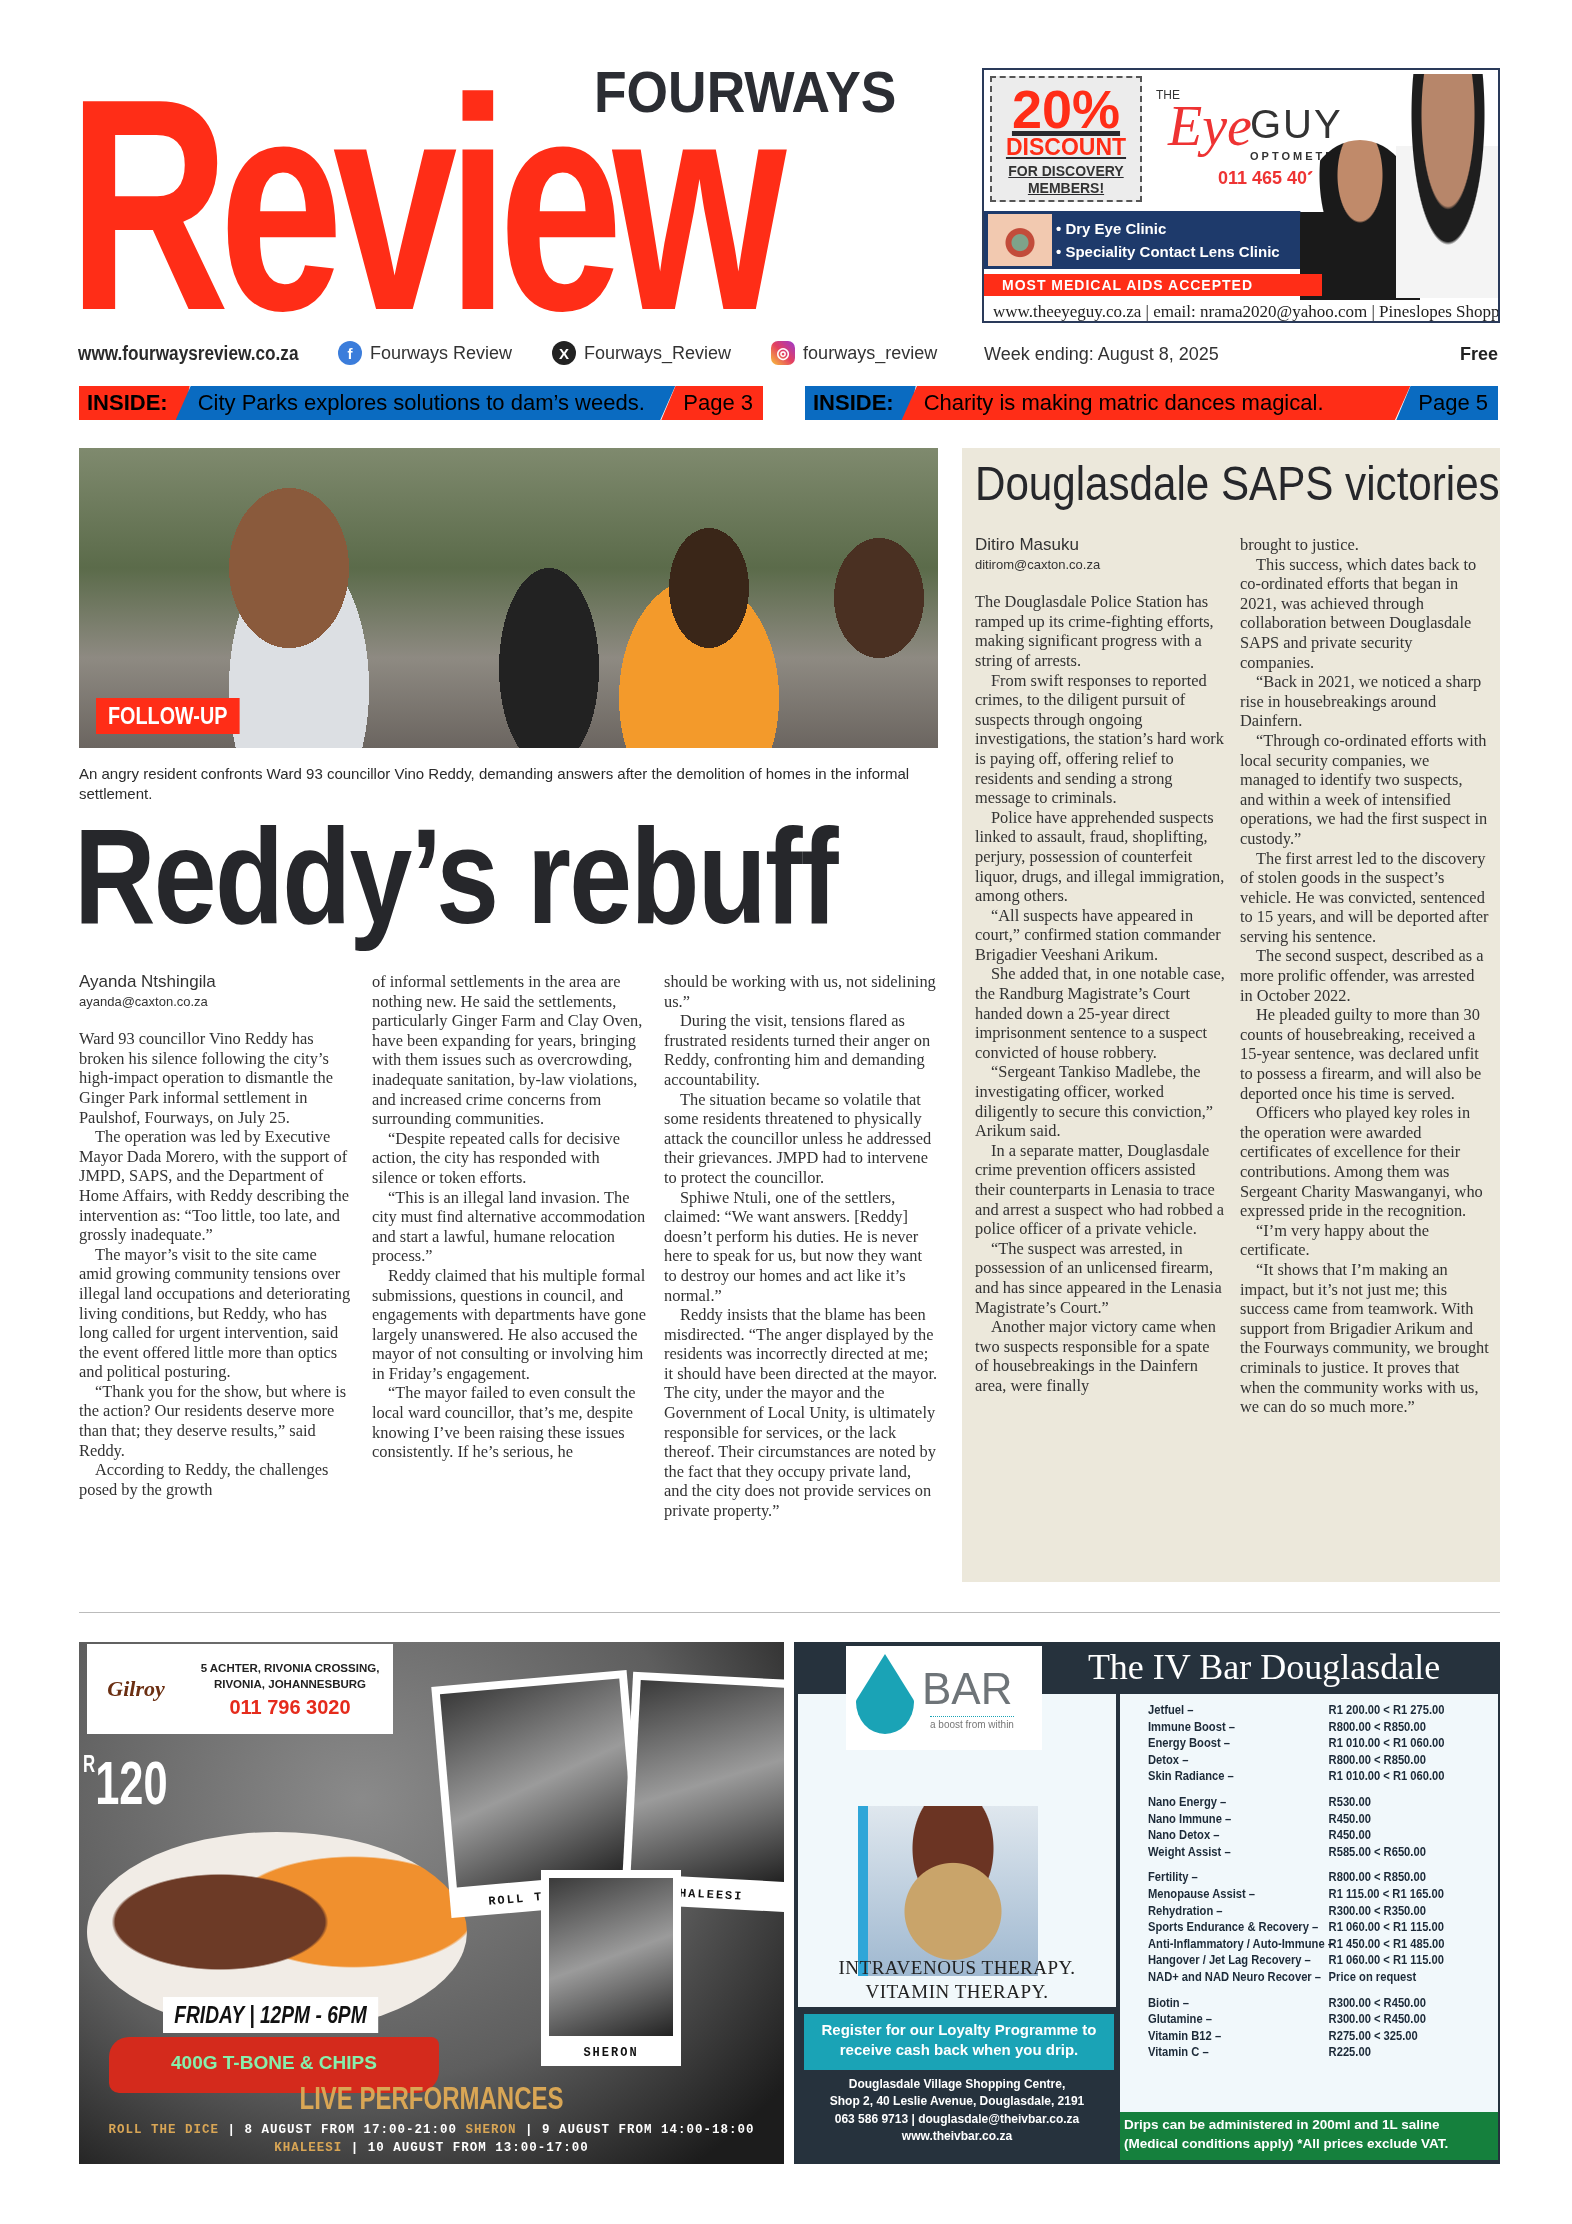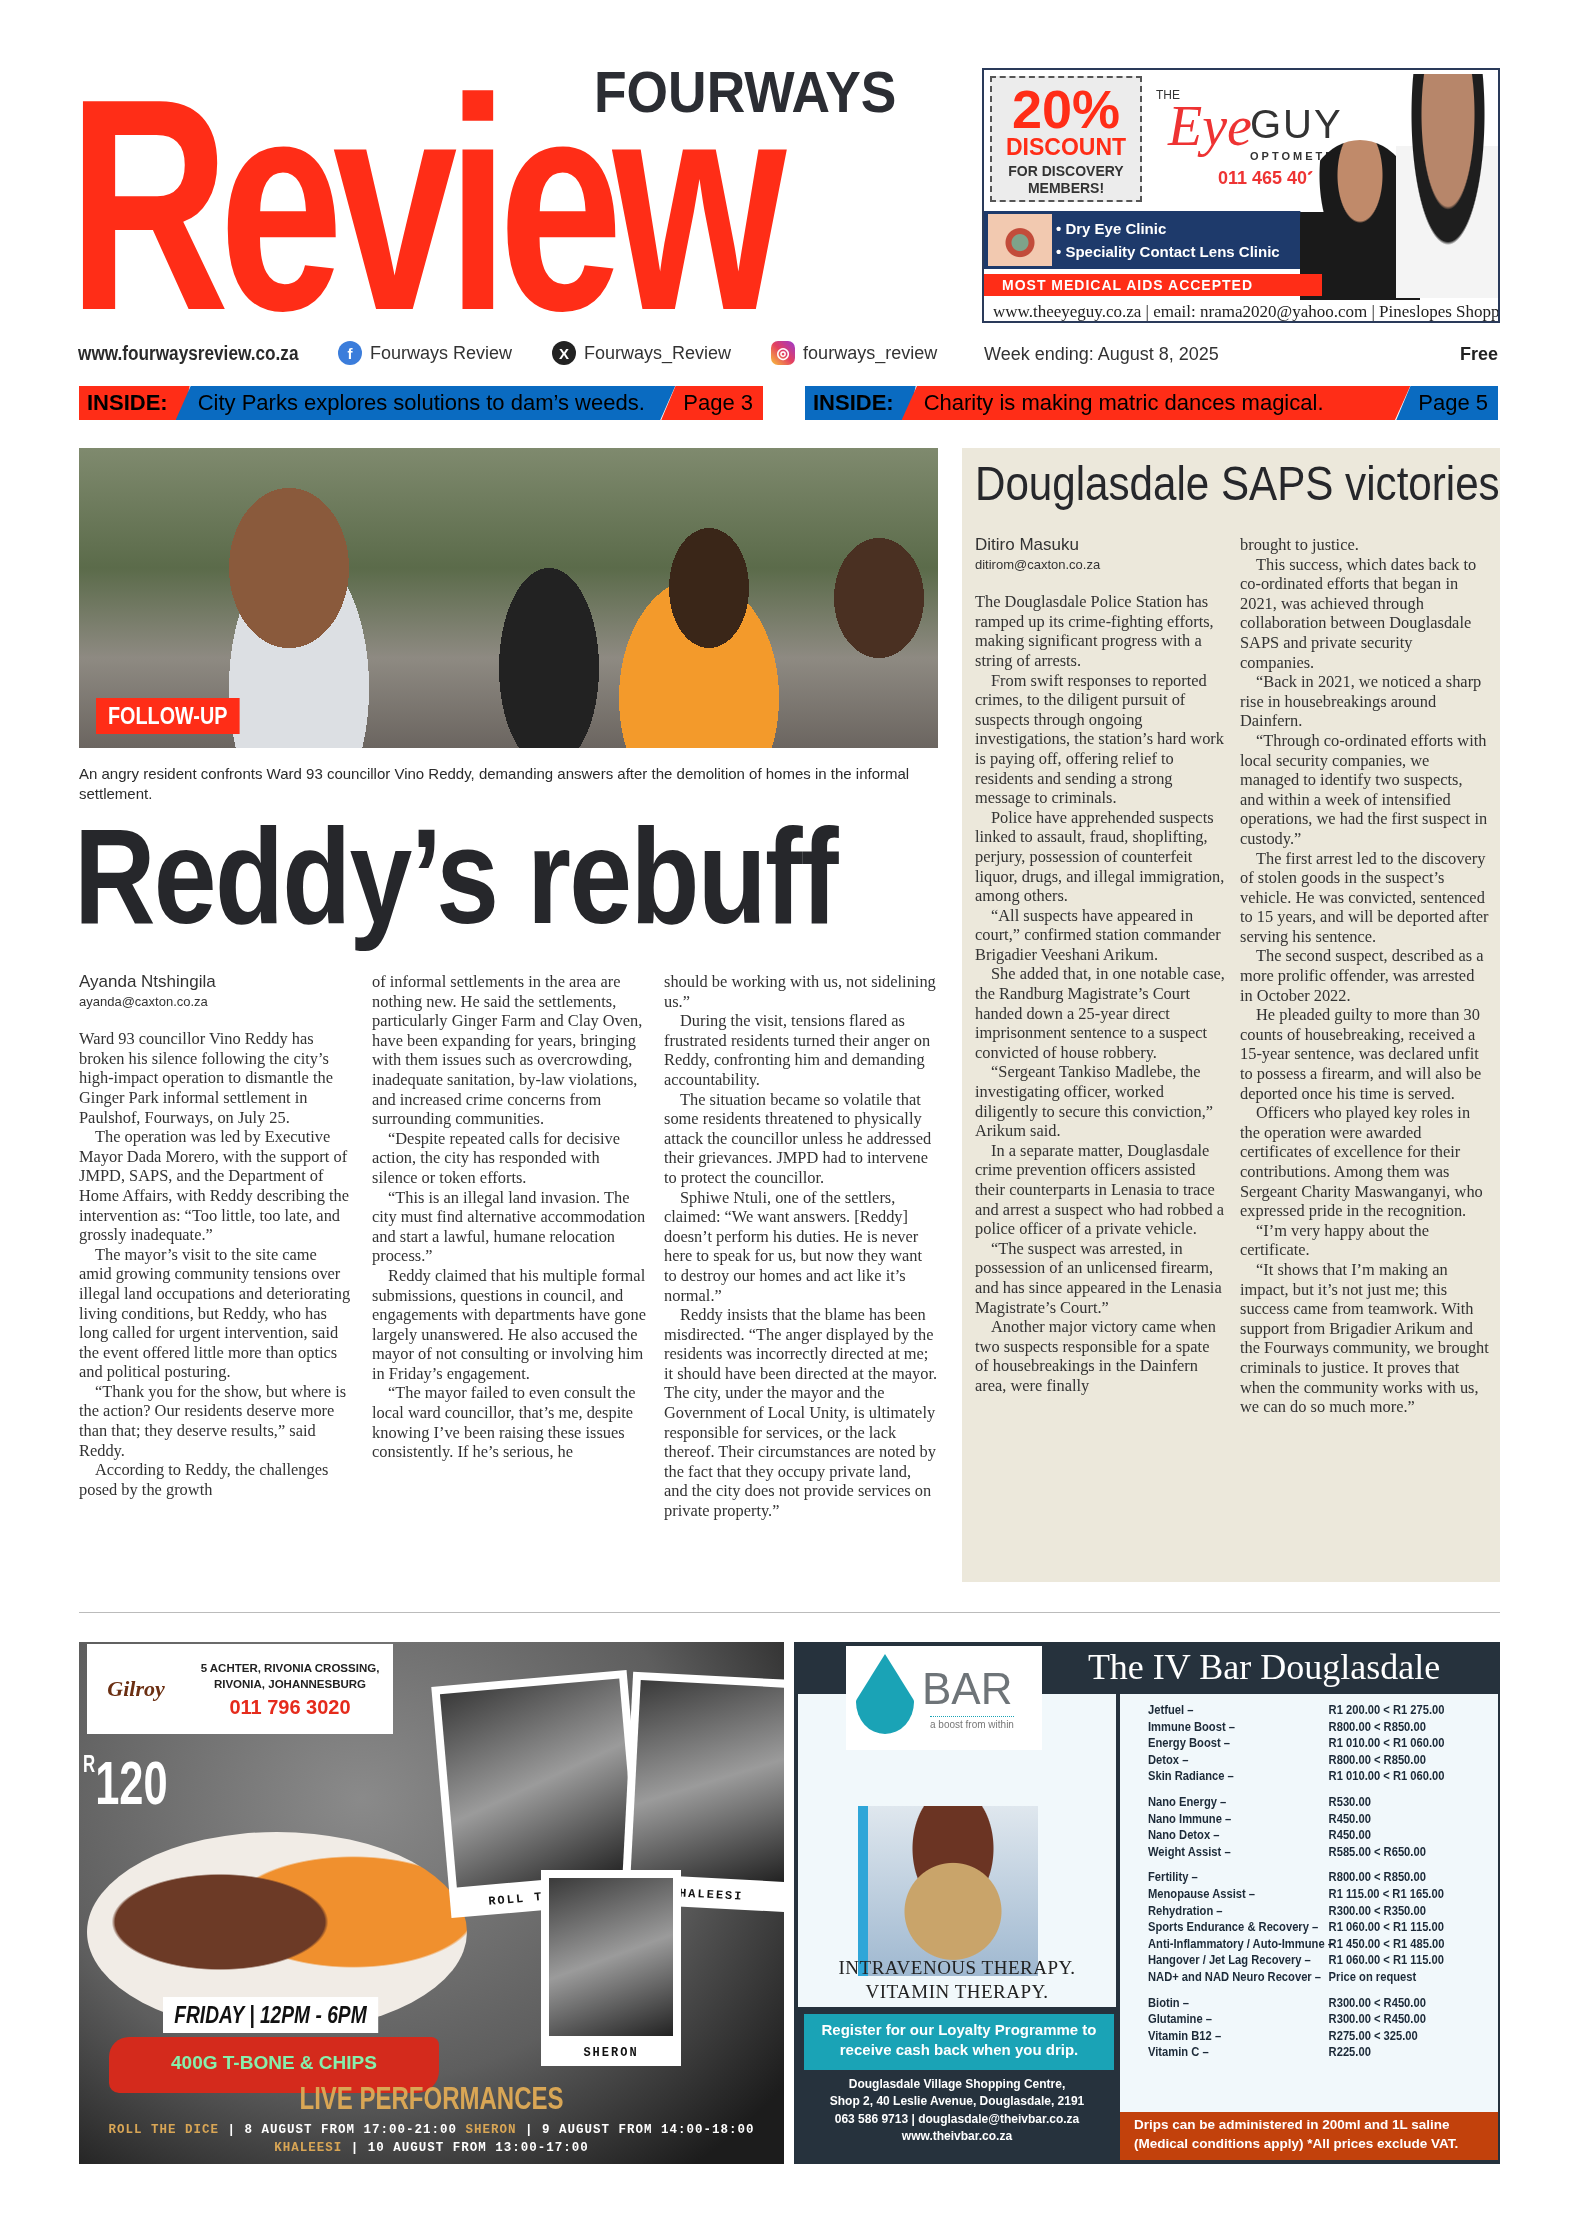--- a/index.html
+++ b/index.html
@@ -27,21 +27,21 @@
   .inside .pg { display: flex; align-items: center; padding: 0 10px 0 22px; margin-left: -14px; clip-path: polygon(14% 0, 100% 0, 100% 100%, 0 100%); }
   .inside.a { left: 79px; width: 684px; }
   .inside.a .lbl, .inside.a .pg { background: #ff2d17; }
   .inside.a .txt { background: #0a6bc1; }
   .inside.b { left: 805px; width: 693px; }
   .inside.b .lbl, .inside.b .pg { background: #0a6bc1; }
   .inside.b .txt { background: #ff2d17; }
 
   
   .eyead { left: 982px; top: 68px; width: 518px; height: 255px; border: 2px solid #2a3a5a; background: #fff; overflow: hidden; }
-  .coupon { position: absolute; left: 6px; top: 6px; width: 152px; height: 126px; border: 2px dashed #555; background: #ececec; text-align: center; }
+  .coupon { position: absolute; left: 6px; top: 6px; width: 152px; height: 126px; border: 2px dashed #555; background: #ececec; text-align: center; text-decoration: underline; }
   .coupon .pct { font: bold 54px/1 "Liberation Sans", sans-serif; color: #ff2d17; margin-top: 4px; }
   .coupon .disc { font: bold 23px/1 "Liberation Sans", sans-serif; color: #ff2d17; }
   .coupon .mem { font: bold 14px/1.2 "Liberation Sans", sans-serif; color: #333; margin-top: 4px; }
   .eyelogo { position: absolute; left: 166px; top: 14px; width: 200px; height: 80px; }
   .eyelogo .the { position: absolute; left: 6px; top: 4px; font-size: 12px; color: #333; }
   .eyelogo .eye { position: absolute; left: 18px; top: 10px; font: italic 56px "Liberation Serif", serif; color: #e33; }
   .eyelogo .guy { position: absolute; left: 100px; top: 18px; font-size: 40px; color: #333; letter-spacing: 2px; }
   .eyelogo .opt { position: absolute; left: 100px; top: 66px; font-size: 11px; color: #333; letter-spacing: 3px; font-weight: bold; }
   .eyephone { position: absolute; left: 234px; top: 98px; font: bold 18px "Liberation Sans", sans-serif; color: #e33; }
   .eyeband { position: absolute; left: 0; top: 141px; width: 420px; height: 58px; background: #1e3a6b; }
@@ -107,21 +107,21 @@
   .womanph { position: absolute; left: 60px; top: 112px; width: 180px; height: 170px; background: radial-gradient(circle at 50% 62%, #c9a46a 0 48px, transparent 49px), radial-gradient(ellipse at 50% 25%, #6b3423 0 40px, transparent 41px), linear-gradient(#dfe7ee, #9fb8d0); border-left: 10px solid #2fa6d8; }
   .ivtag { position: absolute; left: 4px; top: 314px; width: 318px; text-align: center; font: 19px/1.25 "Liberation Serif", serif; color: #222; letter-spacing: 0.5px; }
   .ivloyal { position: absolute; left: 10px; top: 372px; width: 310px; height: 56px; background: #1aa3b6; color: #fff; text-align: center; font: bold 15px/1.35 "Liberation Sans", sans-serif; padding-top: 6px; }
   .ivaddr { position: absolute; left: 4px; top: 434px; width: 318px; text-align: center; color: #fff; font: bold 12px/1.45 "Liberation Sans", sans-serif; }
   .ivright { position: absolute; left: 326px; top: 52px; width: 378px; height: 418px; background: #f1f8fb; }
   .prices { position: absolute; left: 0; top: 8px; width: 370px; font: bold 13px/16.6px "Liberation Sans", sans-serif; color: #1c2a38; }
   .prices .row { display: flex; transform: scaleX(0.86); transform-origin: left; width: 430px; }
   .prices .n { width: 210px; white-space: nowrap; }
   .prices .v { white-space: nowrap; }
   .prices .gap { height: 9px; }
-  .ivdrips { position: absolute; left: 326px; top: 470px; width: 378px; height: 48px; background: #c2410c; color: #fff; font: bold 13.5px/1.4 "Liberation Sans", sans-serif; padding: 4px 14px; }
+  .ivdrips { position: absolute; left: 326px; top: 470px; width: 378px; height: 48px; background: #15803d; color: #fff; font: bold 13.5px/1.4 "Liberation Sans", sans-serif; padding: 4px 4px; }
 </style>
 </head>
 <body>
 
 <div class="abs mast-review">Review</div>
 <div class="abs mast-fourways">FOURWAYS</div>
 
 <div class="abs socials">
   <span class="url">www.fourwaysreview.co.za</span>
   <span class="soc">

